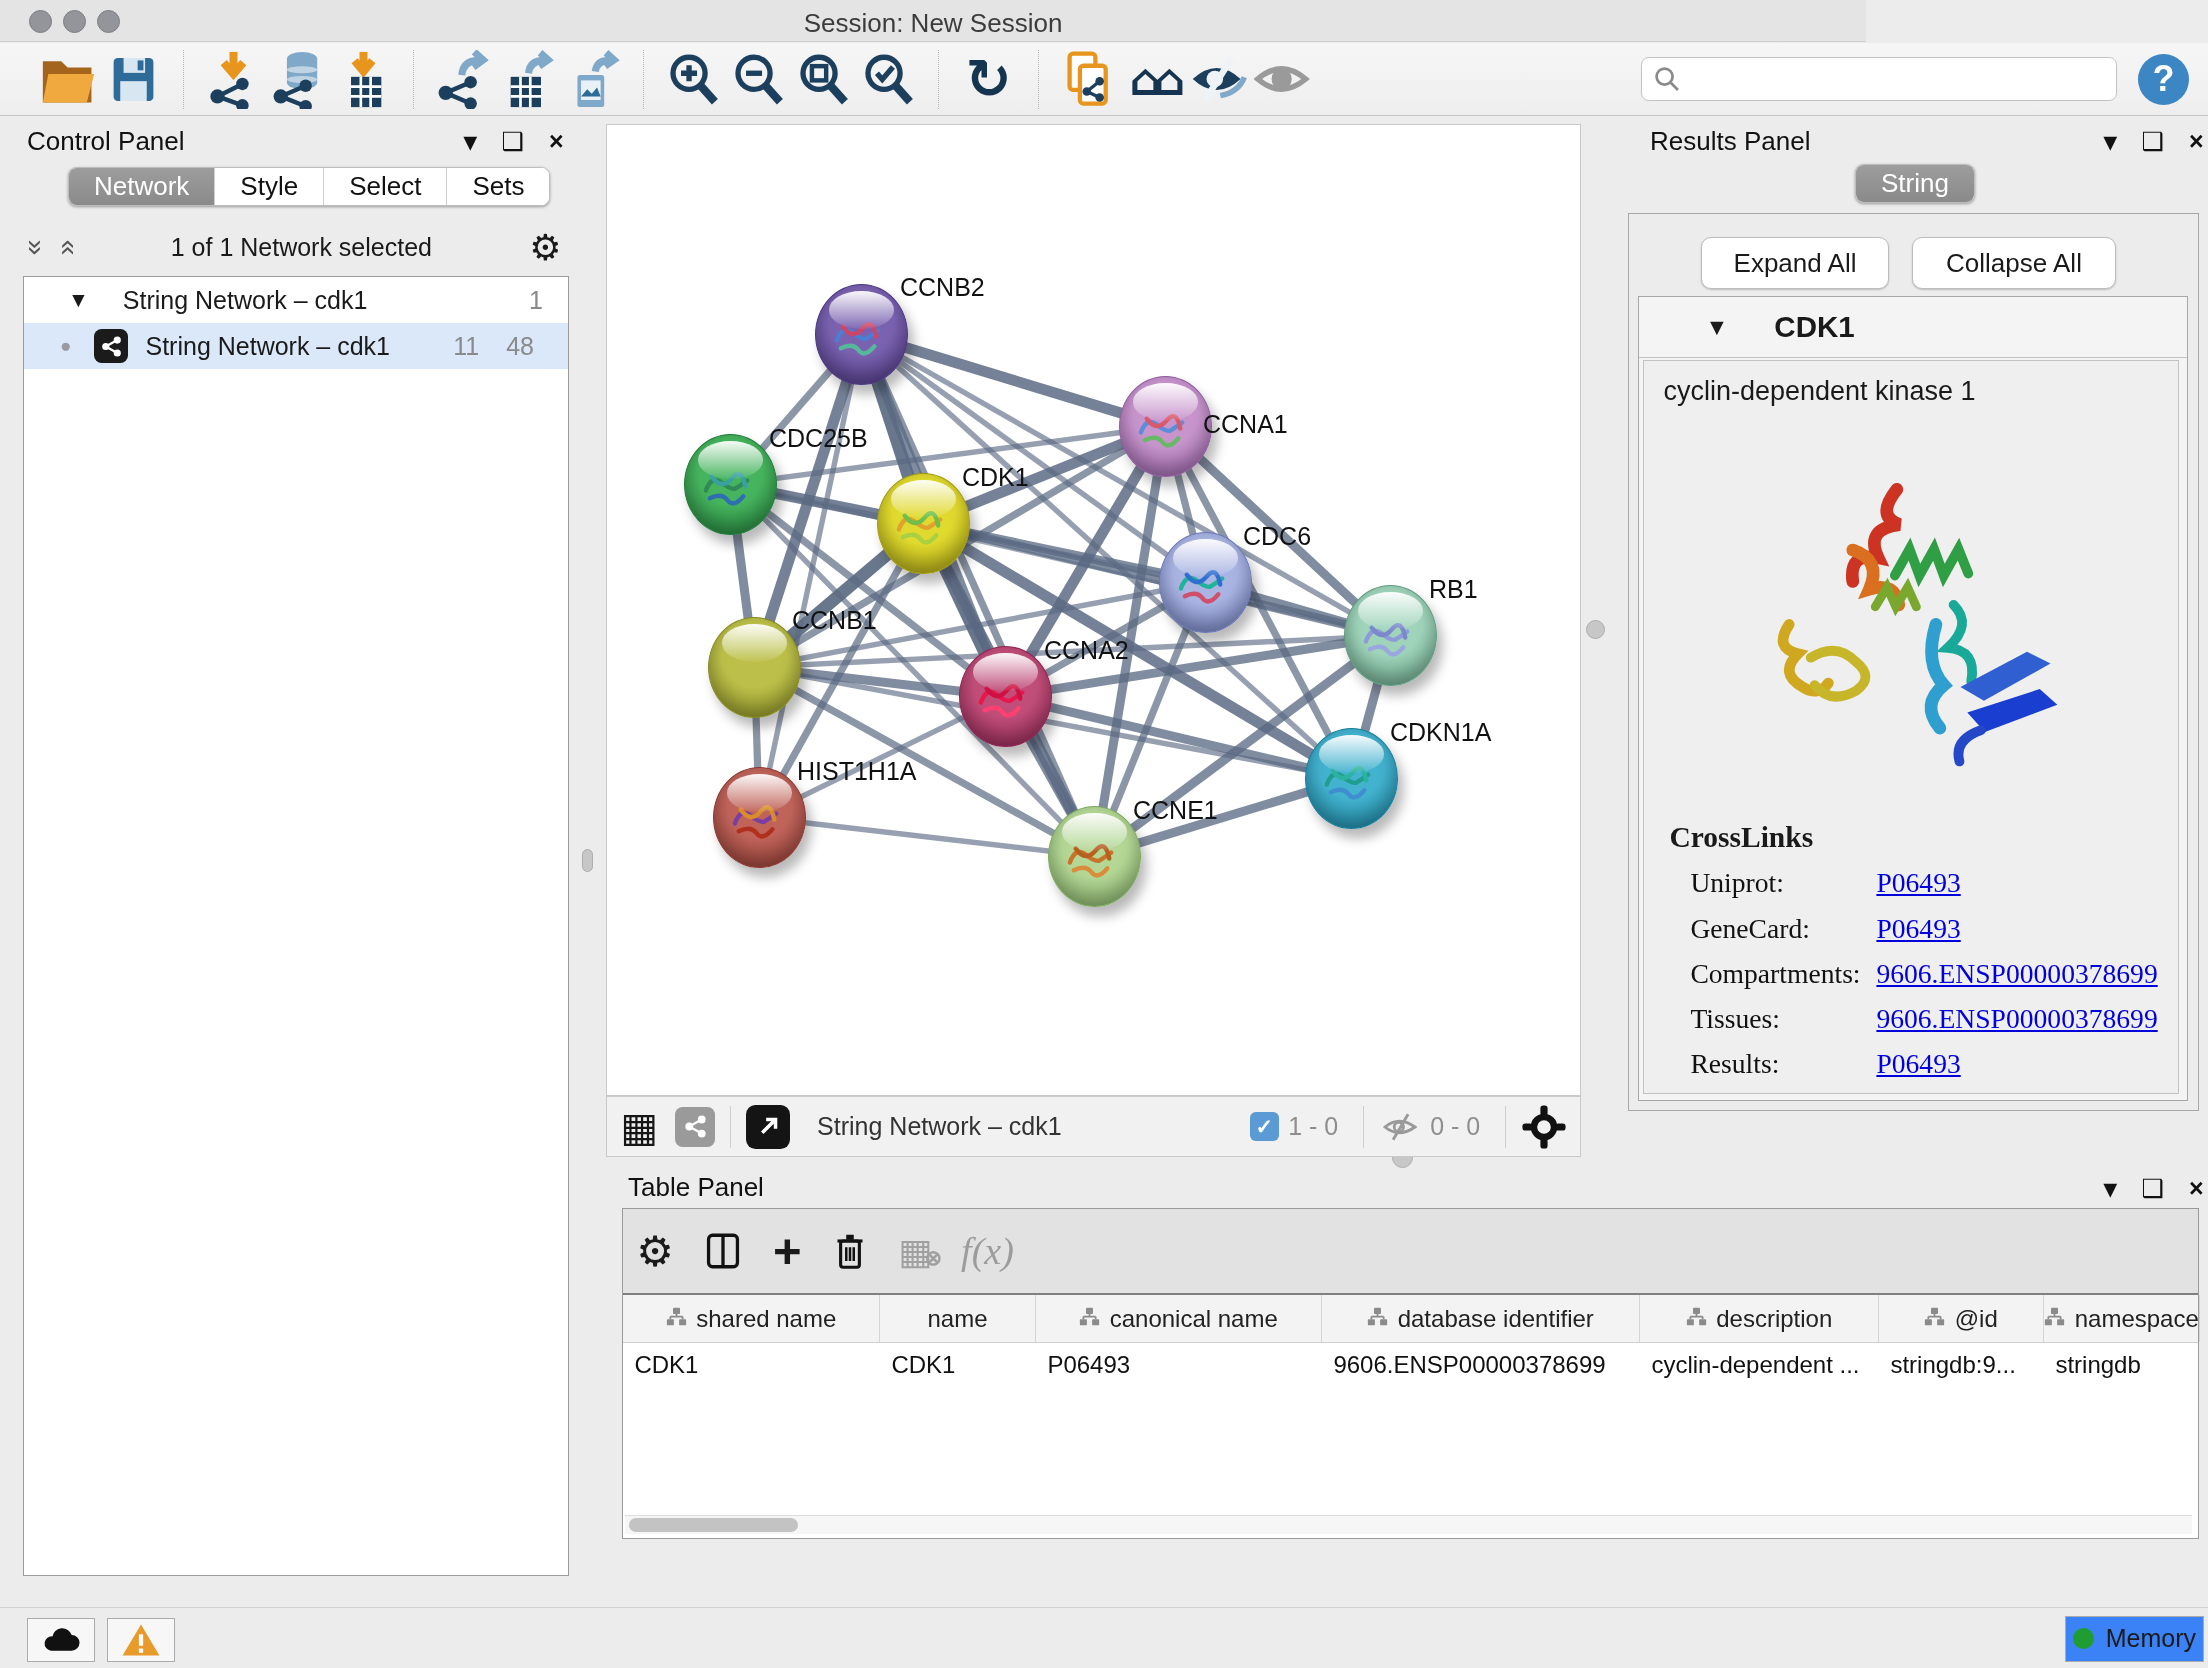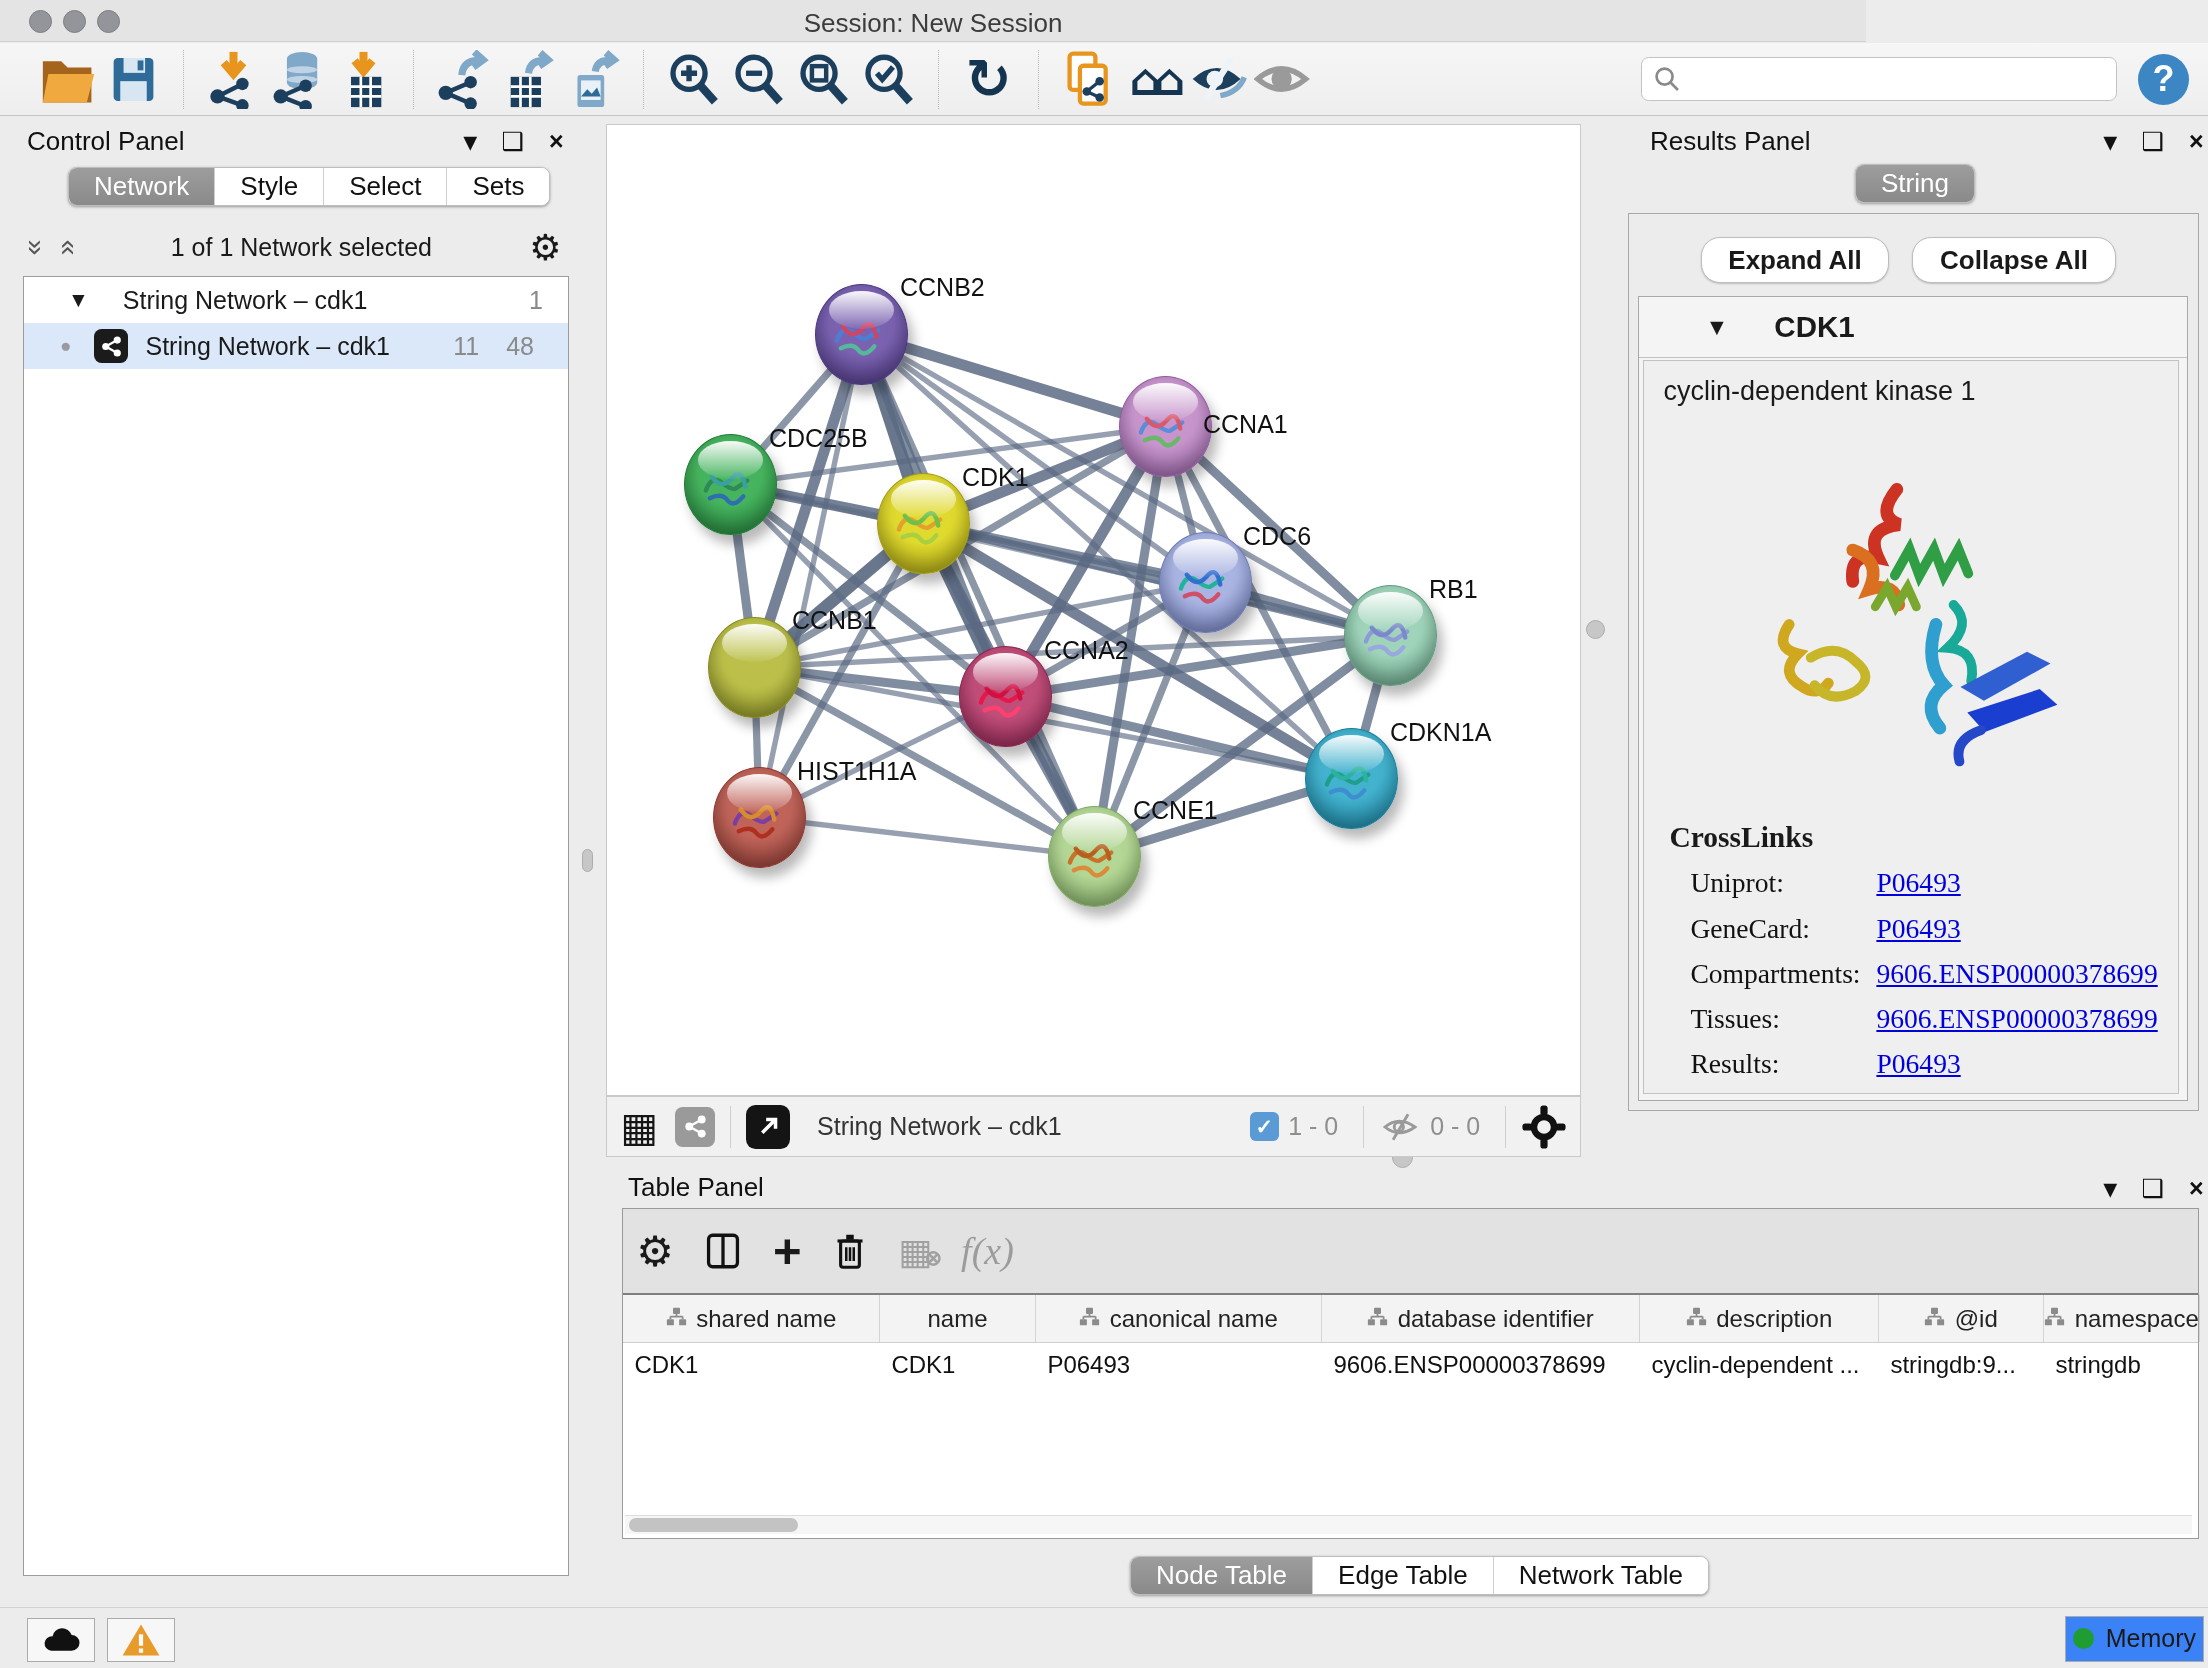--- a/index.html
+++ b/index.html
@@ -52,23 +52,23 @@
          background:linear-gradient(rgba(255,255,255,.95),rgba(255,255,255,.05));}
   .nlabel{position:absolute;font-size:25px;color:#111;white-space:nowrap;}
   .netbar{position:absolute;left:606px;top:1096px;width:975px;height:61px;background:#f1f1f1;
           border:1px solid #c9c9c9;display:flex;align-items:center;padding:0 13.3px;}
   .netbar .vdiv{width:0;height:42px;border-left:1.9px solid #cfcfcf;margin:0 15px;}
   .badgetxt{color:#8e8e8e;font-size:25px;margin:0 9.5px;}
   .handle{position:absolute;background:#c7c7c7;border:1px solid #adadad;border-radius:9.5px;}
   
   .rbox{position:absolute;left:1628px;top:213px;width:571px;height:898px;background:#ececec;
         border:1.9px solid #a8a8a8;}
-  .rbtn{position:absolute;height:46px;background:#fff;border:1px solid #bdbdbd;border-radius:19px;
+  .rbtn{position:absolute;height:52px;background:#fff;border:1px solid #bdbdbd;border-radius:10px;
         font-size:26px;display:flex;align-items:center;justify-content:center;
-        box-shadow:0 1px 1.9px rgba(0,0,0,.2);font-weight:bold;}
+        box-shadow:0 1px 1.9px rgba(0,0,0,.2);}
   .rsection{position:absolute;left:8.6px;top:82px;width:550px;height:805px;border:1.9px solid #a8a8a8;
             background:#f4f4f4;}
   .rcontent{position:absolute;left:4.8px;top:63px;width:536px;height:734px;background:#efefef;
             border:1px solid #c2c2c2;overflow:hidden;}
   .serif{font-family:"Liberation Serif",serif;}
   .xrow{display:flex;font-size:27.6px;margin:13.3px 0 13.3px 46px;}
   .xrow .xl{width:186px;color:#111;}
   .xrow a{color:#0000dd;text-decoration:underline;}
   
   .tpwrap{position:absolute;left:622px;top:1208px;width:1577px;height:331px;border:1.9px solid #9a9a9a;
@@ -638,25 +638,20 @@
         <div class="td" style="width: 286px;">P06493</div>
         <div class="td" style="width: 318px;">9606.ENSP00000378699</div>
         <div class="td" style="width: 239px;">cyclin-dependent ...</div>
         <div class="td" style="width: 165px;">stringdb:9...</div>
         <div class="td" style="width: 156px;">stringdb</div>
       </div>
     <div class="hscroll">
         <span class="hthumb"></span>
       </div>
   </div>
-  <div class="seg" style="position:absolute;left:1130px;top:1556px;" id="table-tabs">
-      <div class="tab sel">Node Table</div>
-      <div class="tab">Edge Table</div>
-      <div class="tab">Network Table</div>
-    </div>
 
   <div class="statusbar">
     <div class="sbtn" style="left:27px;">
       <svg width="40" height="28.5" viewBox="0 0 56 40">
           <path d="M14 36 a10 10 0 0 1 2-20 a14 14 0 0 1 27-2 a9 9 0 0 1 0 22z" fill="#111"></path>
         </svg>
     </div>
     <div class="sbtn" style="left:107px;">
       <svg width="40" height="34" viewBox="0 0 56 48">
           <path d="M28 2 L54 46 H2z" fill="#e89a2b"></path>

